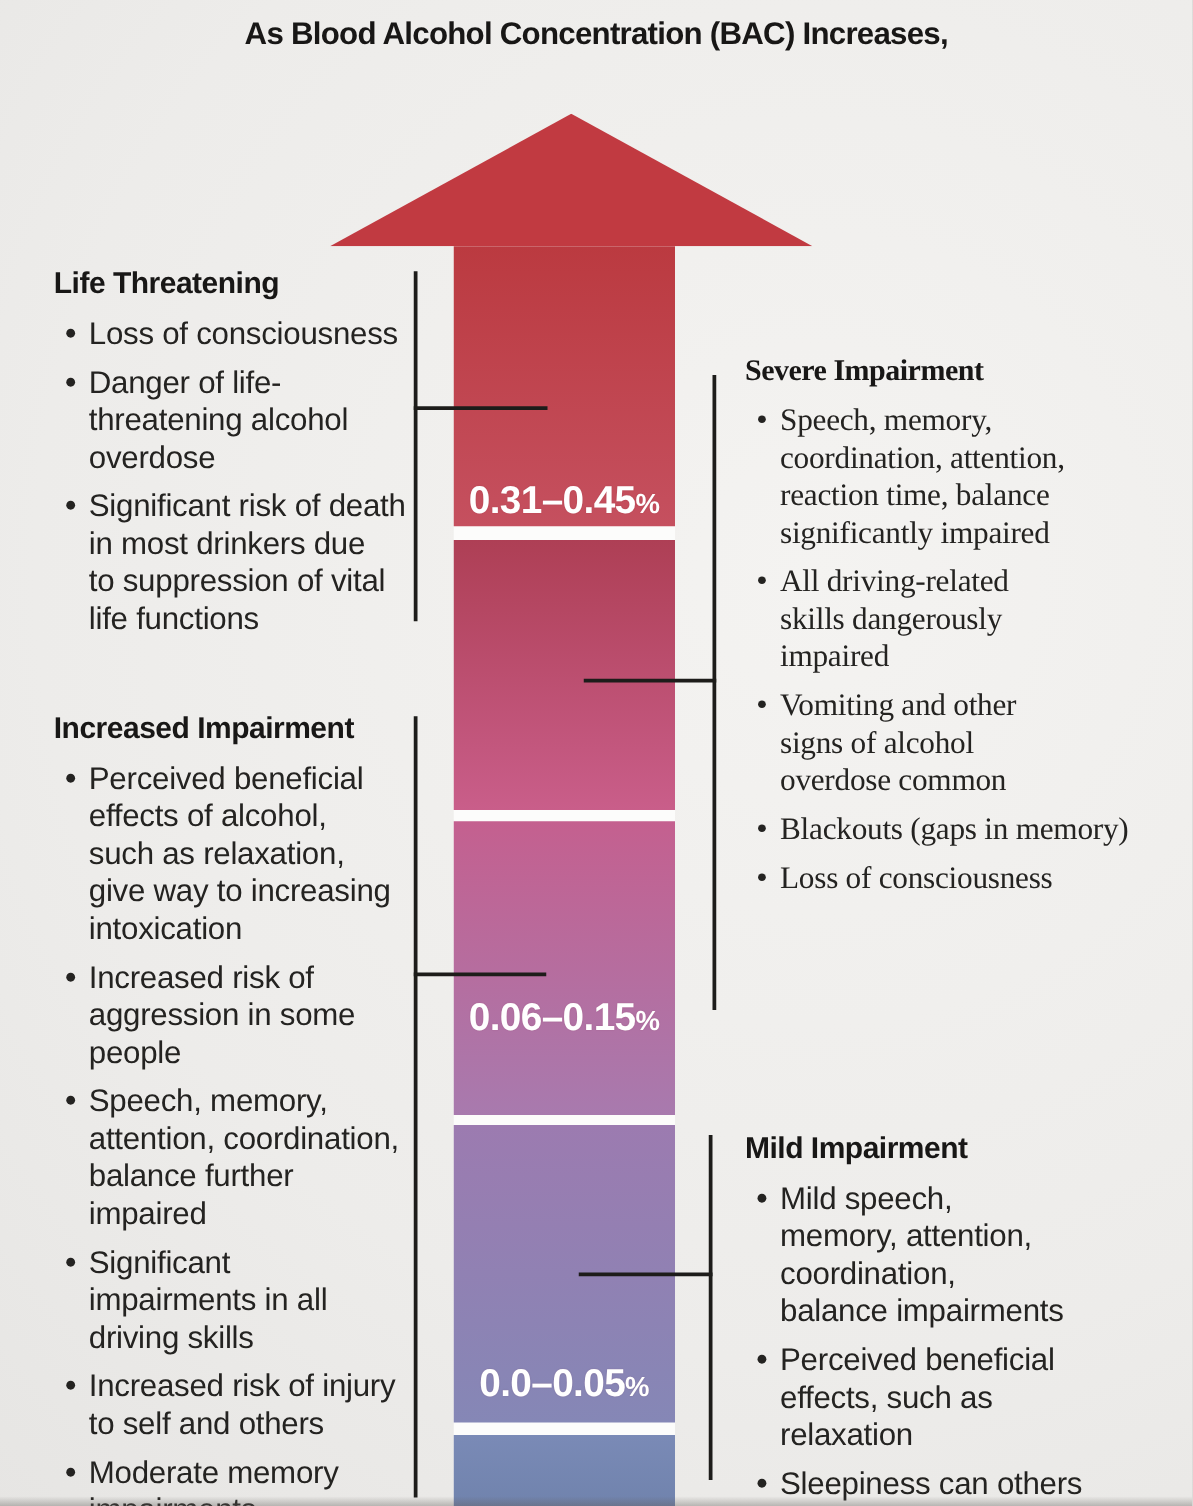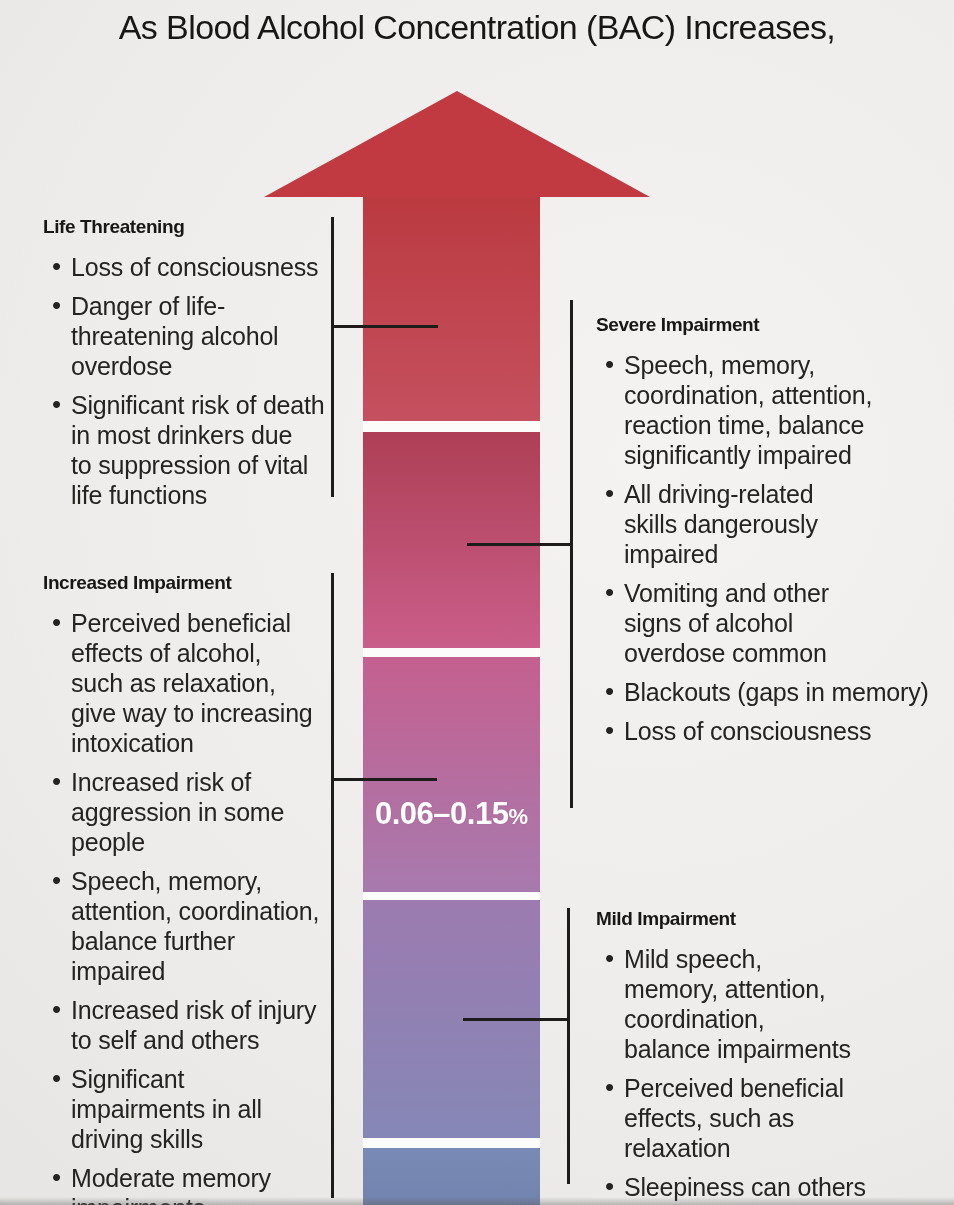--- a/index.html
+++ b/index.html
@@ -6,21 +6,21 @@
   html,body { background:#d8d7d5; }
   .canvas {
     position:relative;
     width:954px; height:1205px;
     overflow:hidden;
     font-family:"Liberation Sans", sans-serif;
     background:radial-gradient(130% 105% at 68% 38%, #f4f3f1 0%, #edecea 50%, #e4e3e1 88%, #dddcda 100%);
   }
   .title {
     position:absolute; top:7px; left:0; width:100%;
-    text-align:center; font-weight:normal; font-size:34px; line-height:41px;
+    text-align:center; font-weight:bold; font-size:25px; line-height:41px;
     color:#181716; letter-spacing:-0.6px;
   }
   
   .arrow-white-col { position:absolute; left:363px; top:197px; width:177px; height:1008px; background:#fcfcfb; }
   .arrow-head { position:absolute; left:264px; top:91px; width:386px; height:106px; }
   .seg { position:absolute; left:363px; width:177px; }
   .seg1 { top:197px;  height:224px; background:linear-gradient(180deg,#bb3a40 0%,#c5505f 100%); }
   .seg2 { top:432px;  height:216px; background:linear-gradient(180deg,#ae3f55 0%,#c95e8a 100%); }
   .seg3 { top:657px;  height:235px; background:linear-gradient(180deg,#c4608f 0%,#a87aae 100%); }
   .seg4 { top:900px;  height:238px; background:linear-gradient(180deg,#9c7bb0 0%,#8587b6 100%); }
@@ -41,23 +41,23 @@
   .vl-severe    { left:570px; top:300px; height:508px; }
   .vl-mild      { left:567px; top:908px; height:276px; }
   .hl-life      { left:331px; top:325px;  width:107px; }
   .hl-severe    { left:467px; top:543px;  width:106px; }
   .hl-increased { left:331px; top:778px;  width:106px; }
   .hl-mild      { left:463px; top:1018px; width:107px; }
   
   .section { position:absolute; color:#242321; }
   .sec-life      { left:43px;  top:210px; width:310px; }
   .sec-increased { left:43px;  top:566px; width:310px; }
-  .sec-severe    { left:596px; top:308px; width:352px; }
+  .sec-severe    { left:596px; top:280px; width:352px;font-family:Liberation Serif, serif; }
   .sec-mild      { left:596px; top:902px; width:352px; }
-  .section h2 { font-size:19px; line-height:34px; font-weight:bold; color:#181716; margin:0 0 8px; letter-spacing:-0.4px; }
+  .section h2 { font-size:24px; line-height:34px; font-weight:bold; color:#181716; margin:0 0 8px; letter-spacing:-0.4px; }
   .section ul { list-style:none; }
   .section li {
     position:relative; padding-left:28px; margin-bottom:9px;
     font-size:25px; line-height:30px; white-space:pre-line; letter-spacing:-0.2px;
   }
   .section li::before { content:"\2022"; position:absolute; left:9px; top:-1px; font-size:26px; }
   .bottom-vignette { position:absolute; left:0; bottom:0; width:100%; height:8px;
     background:linear-gradient(180deg, rgba(95,92,88,0) 0%, rgba(95,92,88,0.38) 100%); }
 </style>
 </head>
@@ -74,21 +74,23 @@
     <svg width="386" height="106" viewBox="0 0 386 106">
       <polygon points="193,0 0,106 386,106" fill="#c13a41"></polygon>
     </svg>
   </div>
   <div class="seg seg1"></div>
   <div class="seg seg2"></div>
   <div class="seg seg3"></div>
   <div class="seg seg4"></div>
   <div class="seg seg5"></div>
 
+  <div class="bac bac1"><span>0.31–0.45</span><span class="pct">%</span></div>
   <div class="bac bac3"><span>0.06–0.15</span><span class="pct">%</span></div>
+  <div class="bac bac4"><span>0.0–0.05</span><span class="pct">%</span></div>
 
   <div class="vline vl-life"></div>
   <div class="vline vl-increased"></div>
   <div class="vline vl-severe"></div>
   <div class="vline vl-mild"></div>
   <div class="hline hl-life"></div>
   <div class="hline hl-severe"></div>
   <div class="hline hl-increased"></div>
   <div class="hline hl-mild"></div>
 
@@ -114,25 +116,25 @@
 such as relaxation,
 give way to increasing
 intoxication</li>
       <li>Increased risk of
 aggression in some
 people</li>
       <li>Speech, memory,
 attention, coordination,
 balance further
 impaired</li>
-      <li>Increased risk of injury
-to self and others</li>
       <li>Significant
 impairments in all
 driving skills</li>
+      <li>Increased risk of injury
+to self and others</li>
       <li>Moderate memory
 impairments</li>
     </ul>
   </div>
 
   <div class="section sec-severe">
     <h2>Severe Impairment</h2>
     <ul>
       <li>Speech, memory,
 coordination, attention,

